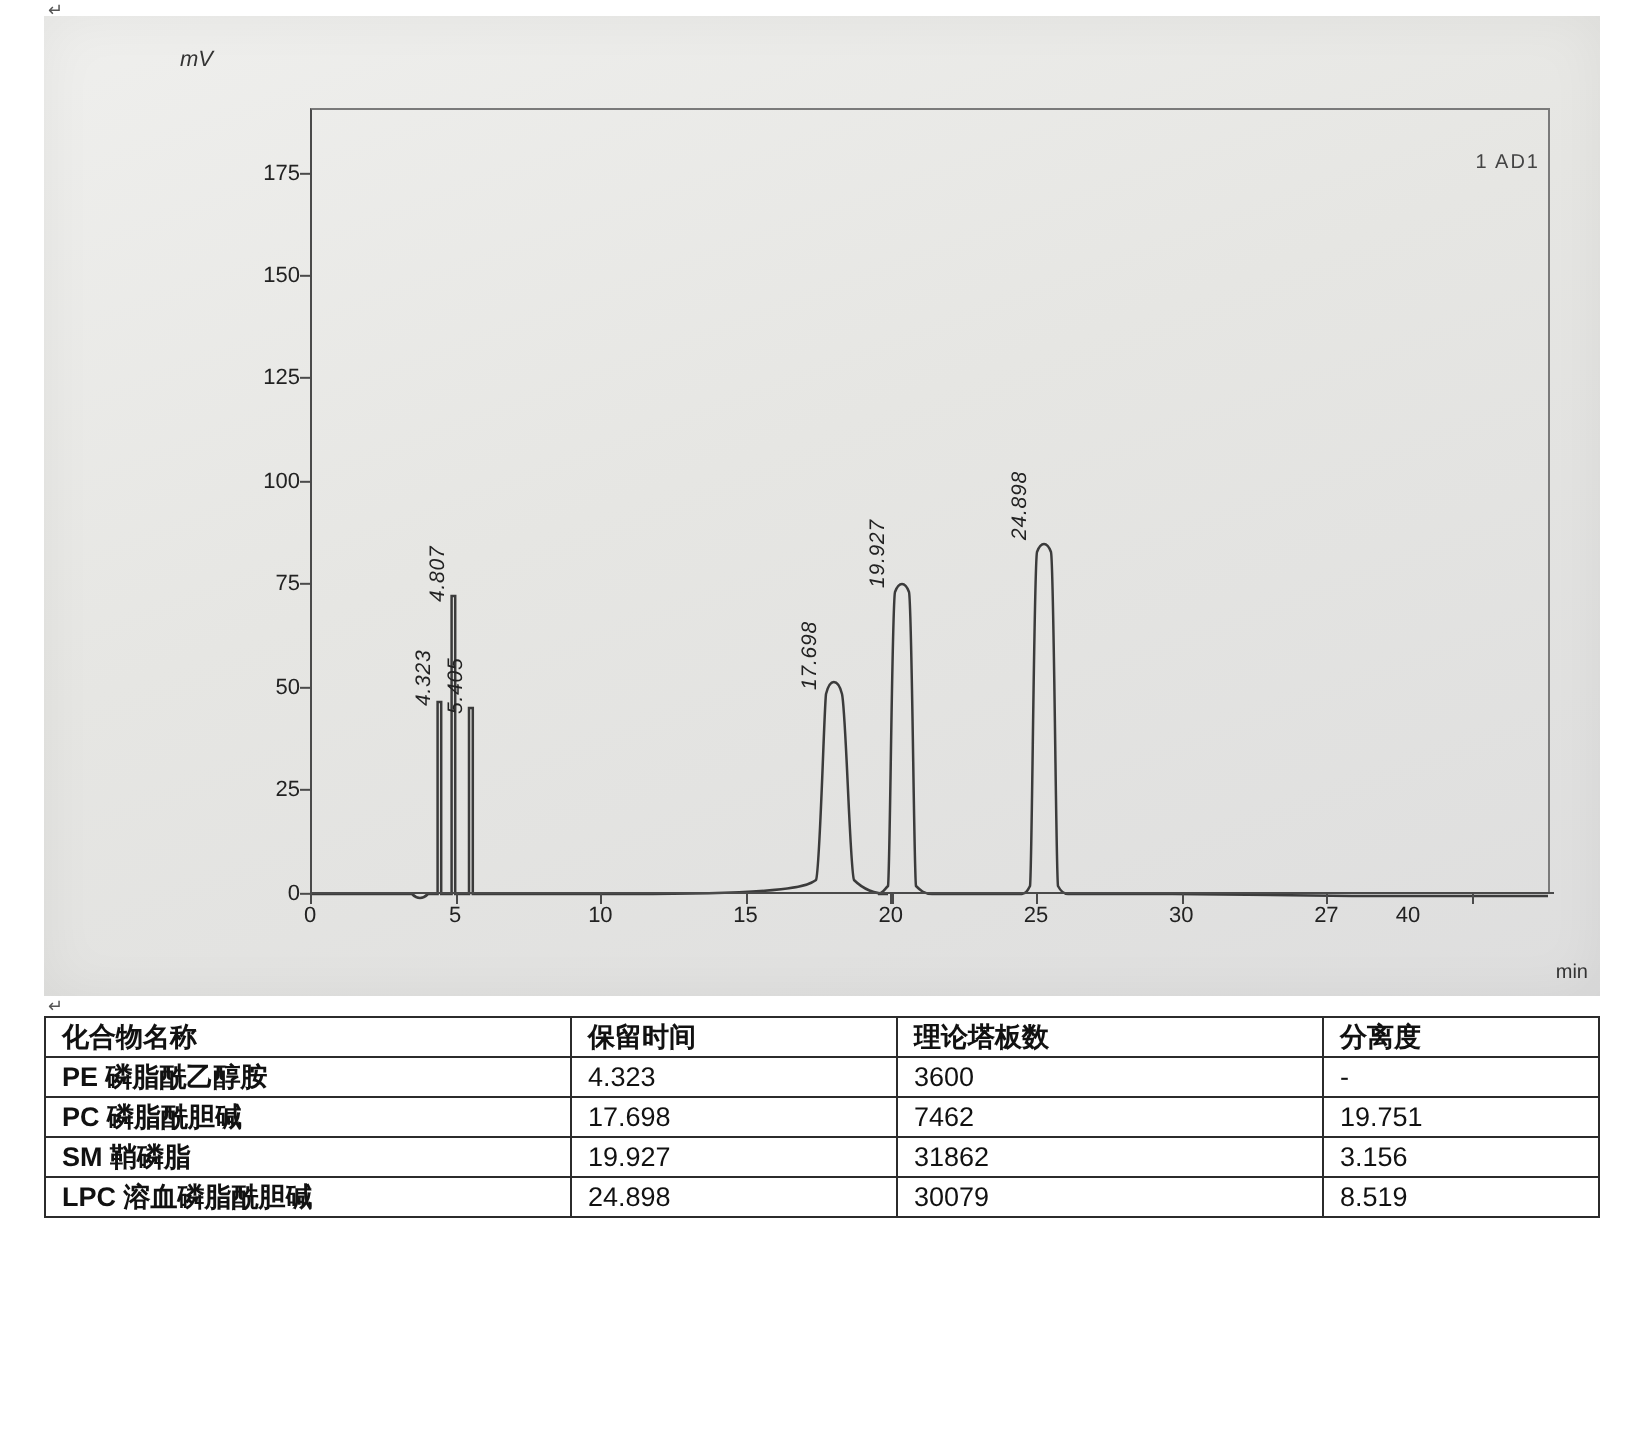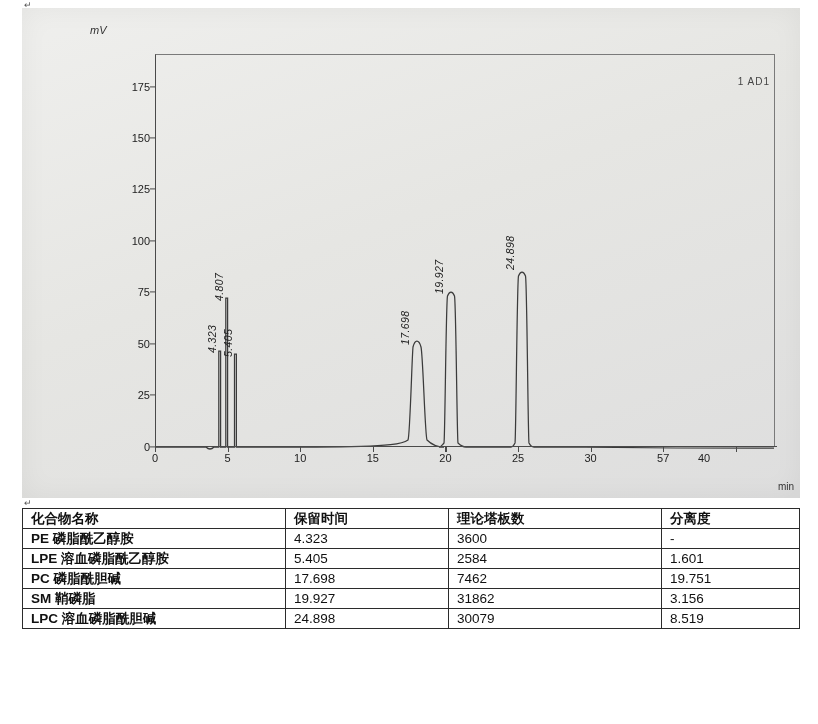--- a/index.html
+++ b/index.html
@@ -151,21 +151,21 @@
       <span class="xtick" style="left:145.2px;">10</span>
       <span class="xtickmark" style="left:217.8px;"></span>
       <span class="xtick" style="left:217.8px;">15</span>
       <span class="xtickmark" style="left:290.4px;"></span>
       <span class="xtick" style="left:290.4px;">20</span>
       <span class="xtickmark" style="left:363px;"></span>
       <span class="xtick" style="left:363px;">25</span>
       <span class="xtickmark" style="left:435.6px;"></span>
       <span class="xtick" style="left:435.6px;">30</span>
       <span class="xtickmark" style="left:508.2px;"></span>
-      <span class="xtick" style="left:508.2px;">57</span>
+      <span class="xtick" style="left:508.2px;">27</span>
       <span class="xtickmark" style="left:580.8px;"></span>
       <span class="xtick" style="left:549px;">40</span>
     </div>
   </div>
 
   <span class="mark" style="left:24px;top:498px;">↵</span>
 
   <div class="tbl-wrap">
     <table>
       <thead>
@@ -177,26 +177,20 @@
         </tr>
       </thead>
       <tbody>
         <tr>
           <td class="c0">PE 磷脂酰乙醇胺</td>
           <td class="c1">4.323</td>
           <td class="c2">3600</td>
           <td class="c3">-</td>
         </tr>
         <tr>
-          <td class="c0">LPE 溶血磷脂酰乙醇胺</td>
-          <td class="c1">5.405</td>
-          <td class="c2">2584</td>
-          <td class="c3">1.601</td>
-        </tr>
-        <tr>
           <td class="c0">PC 磷脂酰胆碱</td>
           <td class="c1">17.698</td>
           <td class="c2">7462</td>
           <td class="c3">19.751</td>
         </tr>
         <tr>
           <td class="c0">SM 鞘磷脂</td>
           <td class="c1">19.927</td>
           <td class="c2">31862</td>
           <td class="c3">3.156</td>

